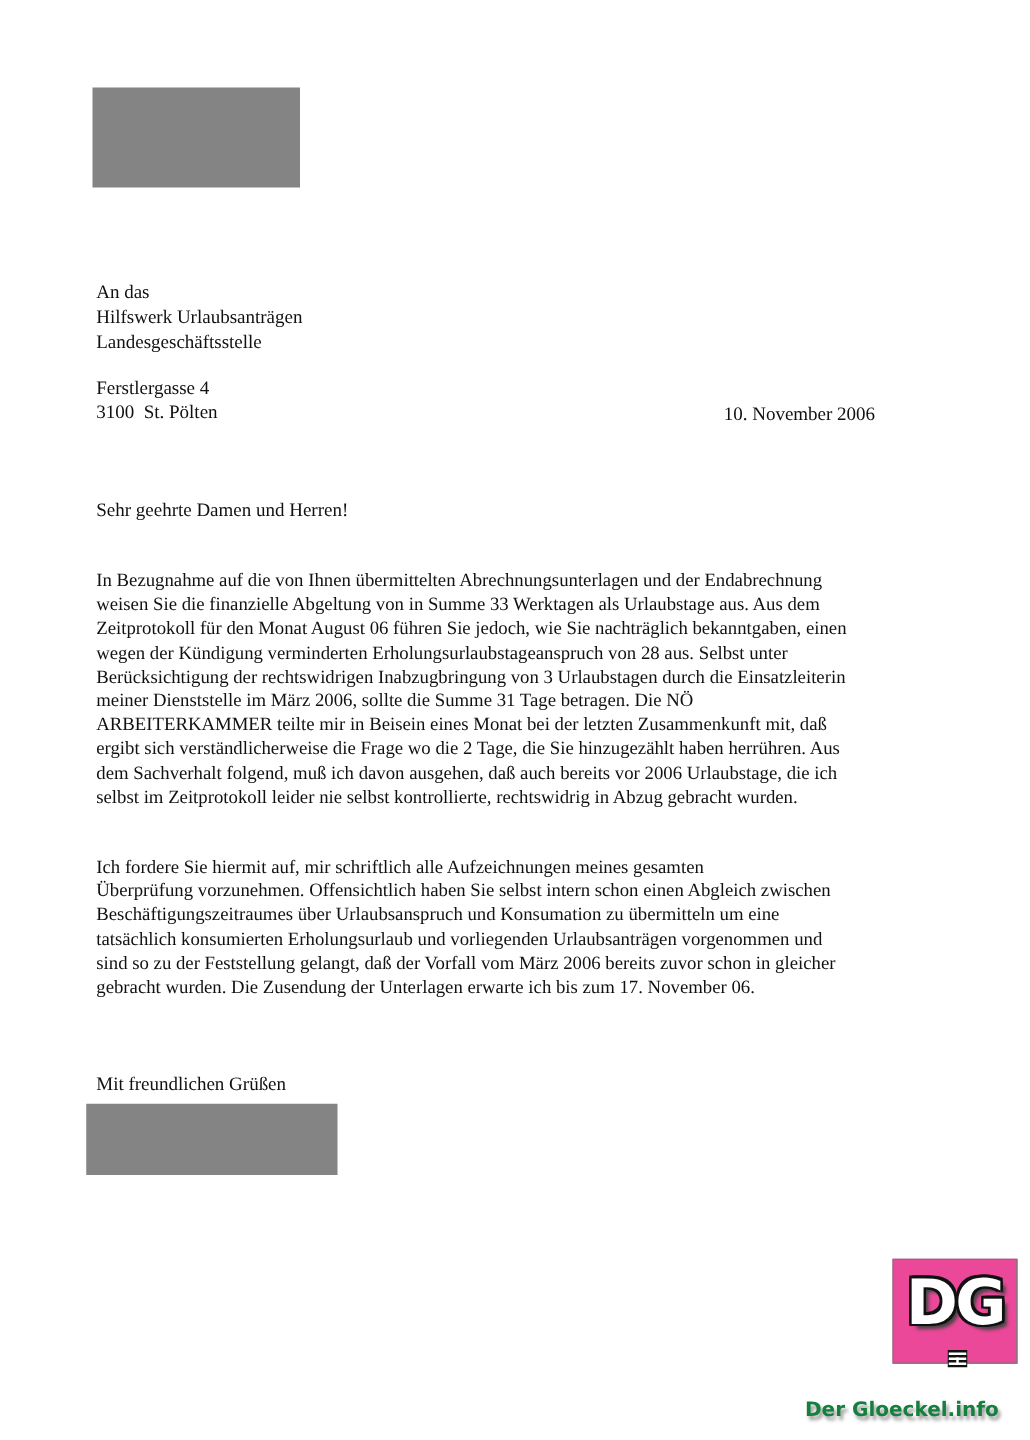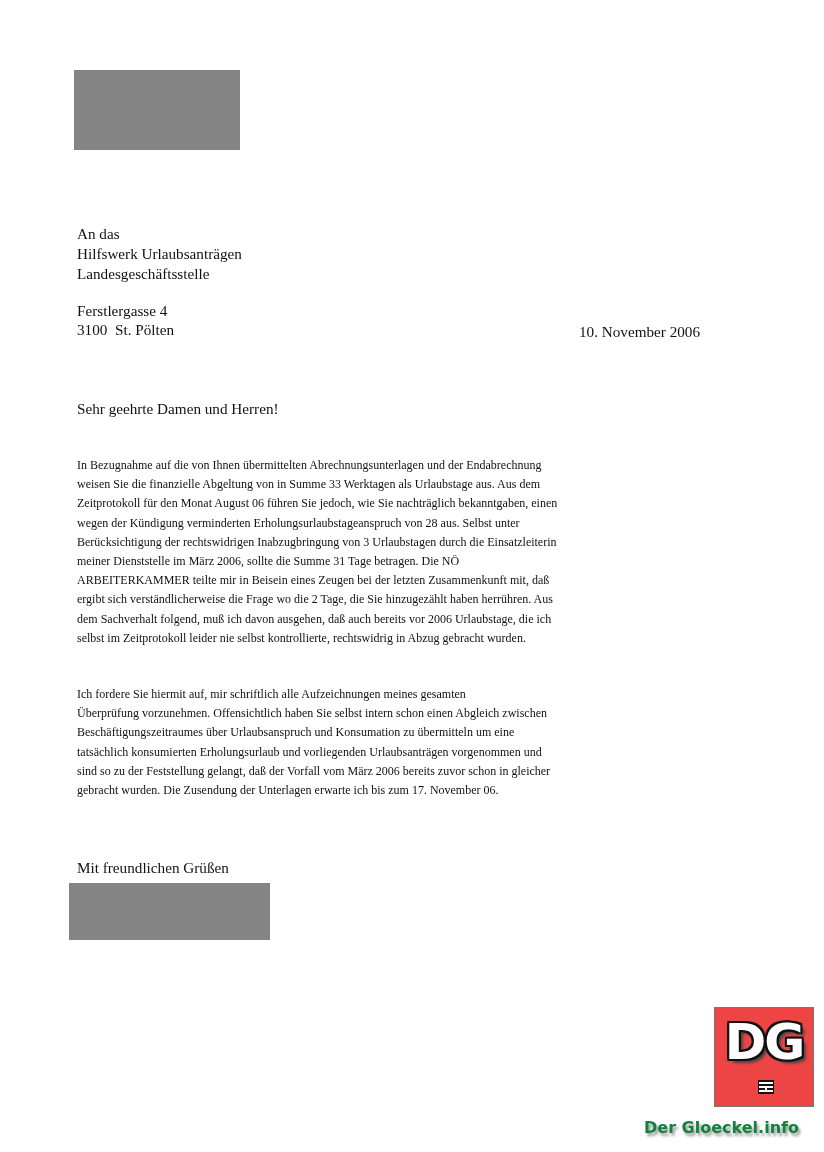--- a/index.html
+++ b/index.html
@@ -1,22 +1,22 @@
 <!DOCTYPE html>
 <html><head>
 <meta charset="utf-8">
 <style>
   html,body{margin:0;padding:0;}
   body{width:824px;height:1152px;background:#ffffff;position:relative;overflow:hidden;
        font-family:"Liberation Serif","DejaVu Serif",serif;color:#111;}
   .redact{position:absolute;background:#848484;}
   .txt{position:absolute;font-size:15.2px;line-height:19px;white-space:nowrap;}
-  .para{position:absolute;left:77px;font-size:12px;line-height:19.2px;white-space:nowrap;}
+  .para{position:absolute;left:77px;font-size:15px;line-height:19.2px;white-space:nowrap;}
   .para div{height:19.2px;}
-  .logo-box{position:absolute;left:714px;top:1007px;width:100px;height:100px;background:#ef4444;border:1px solid #777;box-sizing:border-box;}
+  .logo-box{position:absolute;left:714px;top:1007px;width:100px;height:84px;background:#ec4899;border:1px solid #777;box-sizing:border-box;}
   .logo-dg{position:absolute;left:0;right:0;top:6px;text-align:center;font-family:"DejaVu Sans",sans-serif;font-weight:bold;font-size:50px;line-height:56px;color:#fff;letter-spacing:-2px;
            text-shadow:-2px -2px 0 #111,2px -2px 0 #111,-2px 2px 0 #111,2px 2px 0 #111,0 2px 0 #111,0 -2px 0 #111,2px 0 0 #111,-2px 0 0 #111,4px 4px 3px #444;}
   .logo-mark{position:absolute;left:43px;top:72px;width:16px;height:14px;}
   .logo-caption{position:absolute;left:644px;top:1118px;font-family:"DejaVu Sans",sans-serif;font-weight:bold;font-size:16px;color:#15803d;text-shadow:2px 3px 3px #999;white-space:nowrap;}
 </style>
 </head>
 <body>
 
 <div class="redact" style="left:74px;top:70px;width:166px;height:80px;"></div>
 
@@ -31,21 +31,21 @@
 
 <div class="txt" style="left:77px;top:399px;">Sehr geehrte Damen und Herren!</div>
 
 <div class="para" style="top:456px;" id="p1">
     <div>In Bezugnahme auf die von Ihnen übermittelten Abrechnungsunterlagen und der Endabrechnung</div>
     <div>weisen Sie die finanzielle Abgeltung von in Summe 33 Werktagen als Urlaubstage aus. Aus dem</div>
     <div>Zeitprotokoll für den Monat August 06 führen Sie jedoch, wie Sie nachträglich bekanntgaben, einen</div>
     <div>wegen der Kündigung verminderten Erholungsurlaubstageanspruch von 28 aus. Selbst unter</div>
     <div>Berücksichtigung der rechtswidrigen Inabzugbringung von 3 Urlaubstagen durch die Einsatzleiterin</div>
     <div>meiner Dienststelle im März 2006, sollte die Summe 31 Tage betragen. Die NÖ</div>
-    <div>ARBEITERKAMMER teilte mir in Beisein eines Zeugen bei der letzten Zusammenkunft mit, daß</div>
+    <div>ARBEITERKAMMER teilte mir in Beisein eines Monat bei der letzten Zusammenkunft mit, daß</div>
     <div>ergibt sich verständlicherweise die Frage wo die 2 Tage, die Sie hinzugezählt haben herrühren. Aus</div>
     <div>dem Sachverhalt folgend, muß ich davon ausgehen, daß auch bereits vor 2006 Urlaubstage, die ich</div>
     <div>selbst im Zeitprotokoll leider nie selbst kontrollierte, rechtswidrig in Abzug gebracht wurden.</div>
   </div>
 <div class="para" style="top:685px;" id="p2">
     <div>Ich fordere Sie hiermit auf, mir schriftlich alle Aufzeichnungen meines gesamten</div>
     <div>Überprüfung vorzunehmen. Offensichtlich haben Sie selbst intern schon einen Abgleich zwischen</div>
     <div>Beschäftigungszeitraumes über Urlaubsanspruch und Konsumation zu übermitteln um eine</div>
     <div>tatsächlich konsumierten Erholungsurlaub und vorliegenden Urlaubsanträgen vorgenommen und</div>
     <div>sind so zu der Feststellung gelangt, daß der Vorfall vom März 2006 bereits zuvor schon in gleicher</div>

